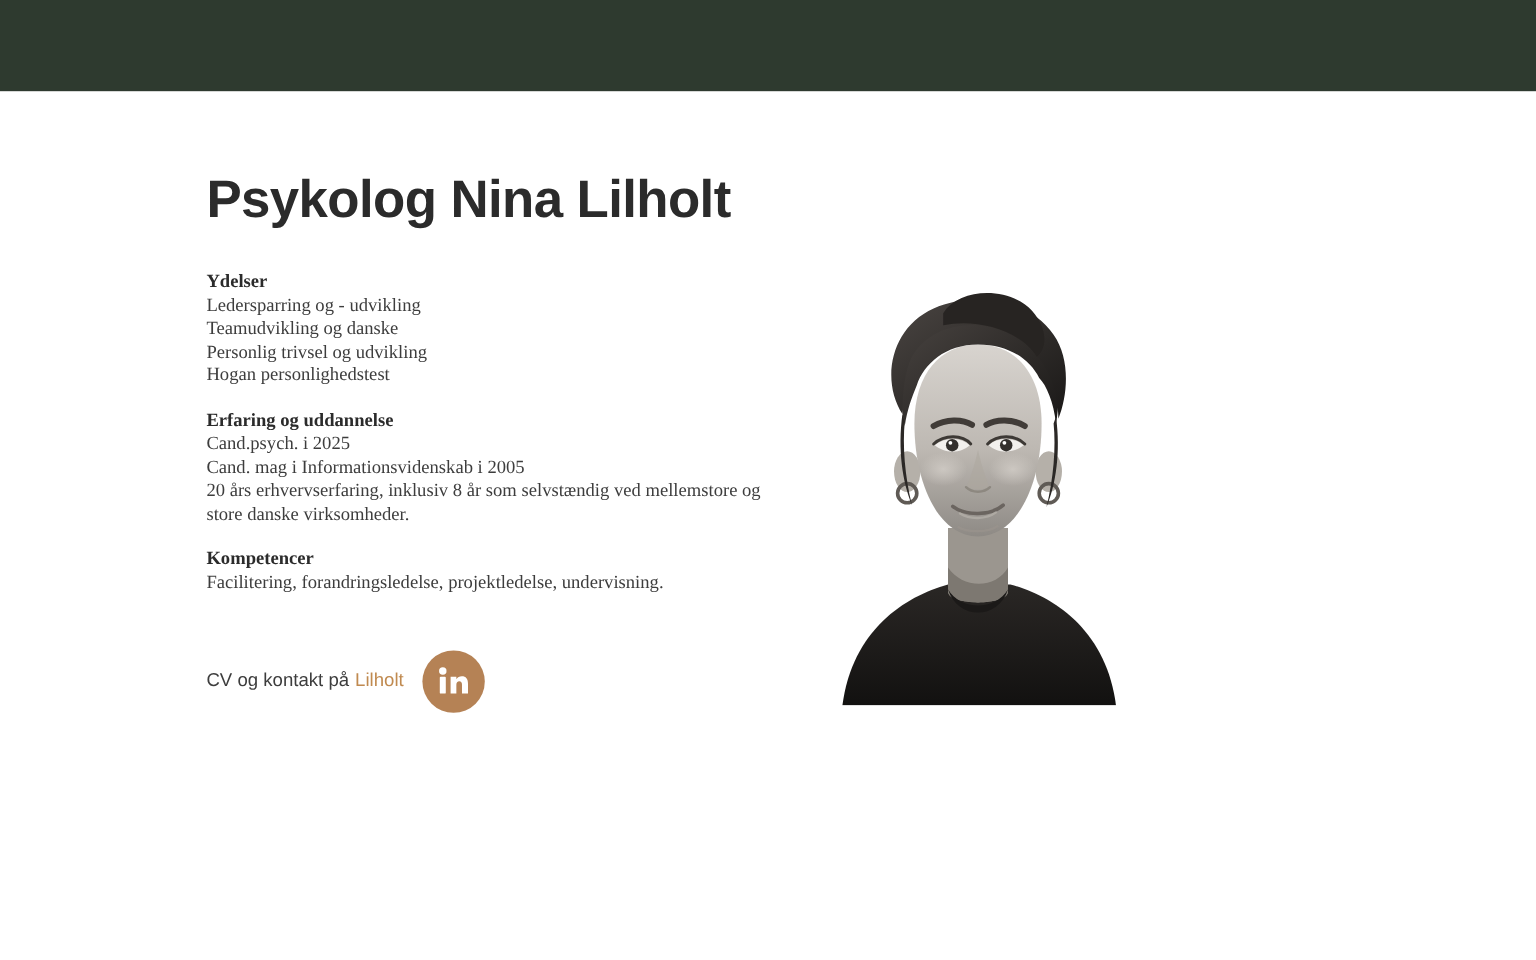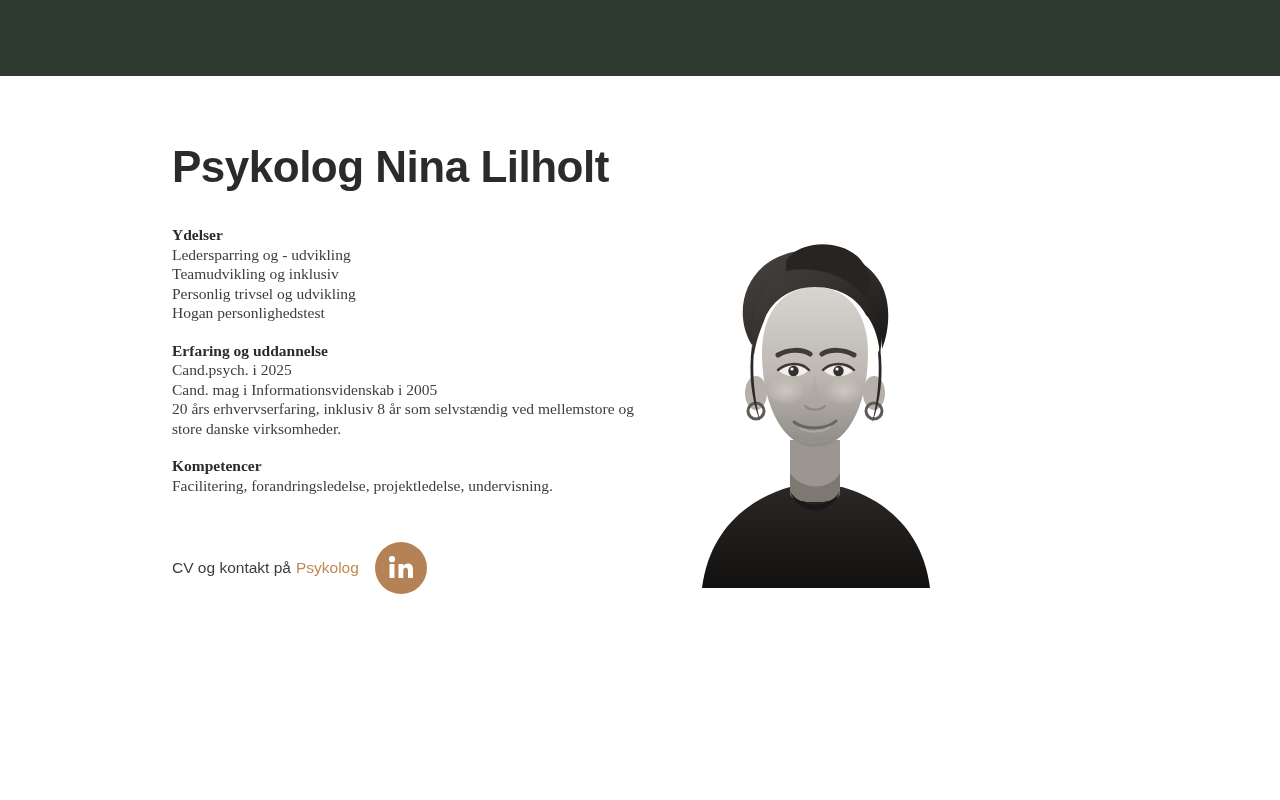--- a/index.html
+++ b/index.html
@@ -130,21 +130,21 @@
 
   <div class="content">
 
     <h1 class="page-title">Psykolog Nina Lilholt</h1>
 
     <div class="text-col">
 
       <div class="block">
         <p class="block-heading">Ydelser</p>
         <p class="block-line">Ledersparring og - udvikling</p>
-        <p class="block-line">Teamudvikling og inklusiv</p>
+        <p class="block-line">Teamudvikling og danske</p>
         <p class="block-line">Personlig trivsel og udvikling</p>
         <p class="block-line">Hogan personlighedstest</p>
       </div>
 
       <div class="block">
         <p class="block-heading">Erfaring og uddannelse</p>
         <p class="block-line">Cand.psych. i 2025</p>
         <p class="block-line">Cand. mag i Informationsvidenskab i 2005</p>
         <p class="block-line">20 års erhvervserfaring, inklusiv 8 år som selvstændig ved mellemstore og store danske virksomheder.</p>
       </div>
@@ -225,21 +225,21 @@
         <path d="M118 203 C126 208 140 208 148 202" stroke="#b7b2ab" stroke-width="2" fill="none" stroke-linecap="round" opacity="0.7"></path>
 
         <path d="M116 214 C124 219 142 219 150 213" stroke="#9b958e" stroke-width="2" fill="none" opacity="0.6"></path>
 
         <path d="M108 266 C118 284 148 284 158 266 C150 292 116 292 108 266 Z" fill="#1b1918"></path>
       </svg>
     </div>
 
     <div class="contact-row">
       <span class="contact-text">CV og kontakt på</span>
-      <a class="contact-link" href="#">Psykolog</a>
+      <a class="contact-link" href="#">Lilholt</a>
       <span class="li-badge">
         <svg width="28" height="28" viewBox="0 0 28 28" aria-hidden="true">
           <rect x="2.5" y="10" width="5" height="14" rx="0.8" fill="#ffffff"></rect>
           <circle cx="5" cy="5.2" r="3.1" fill="#ffffff"></circle>
           <path d="M11.5 10 h4.8 v2 c0.9-1.5 2.6-2.4 4.6-2.4 3.4 0 5.1 2.2 5.1 6.1 V24 h-5 v-7.3 c0-1.8-0.7-2.9-2.3-2.9 -1.5 0-2.4 1-2.4 2.9 V24 h-4.8 z" fill="#ffffff"></path>
         </svg>
       </span>
     </div>
 
   </div>

